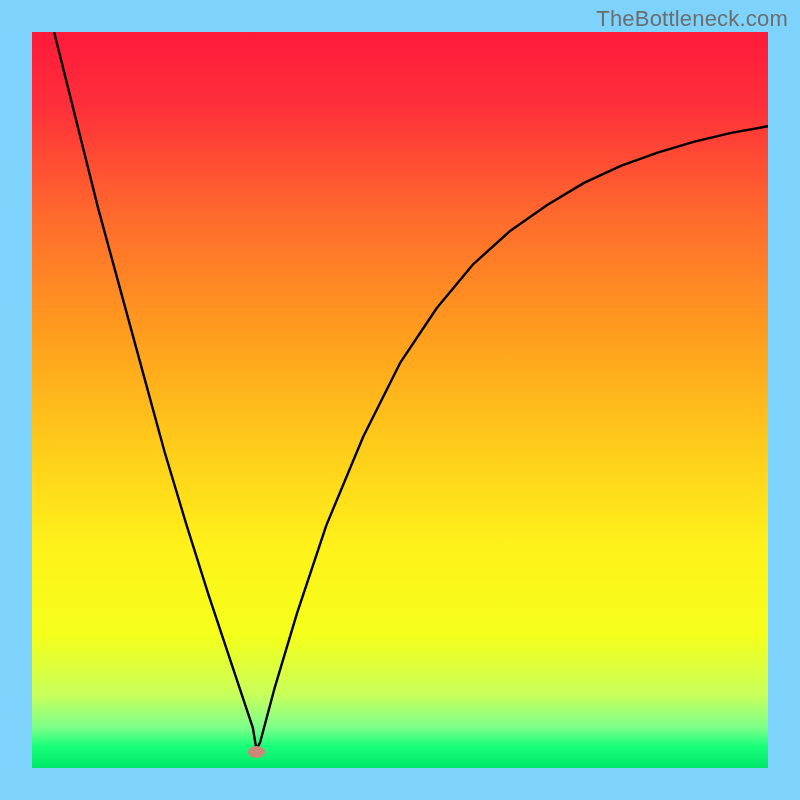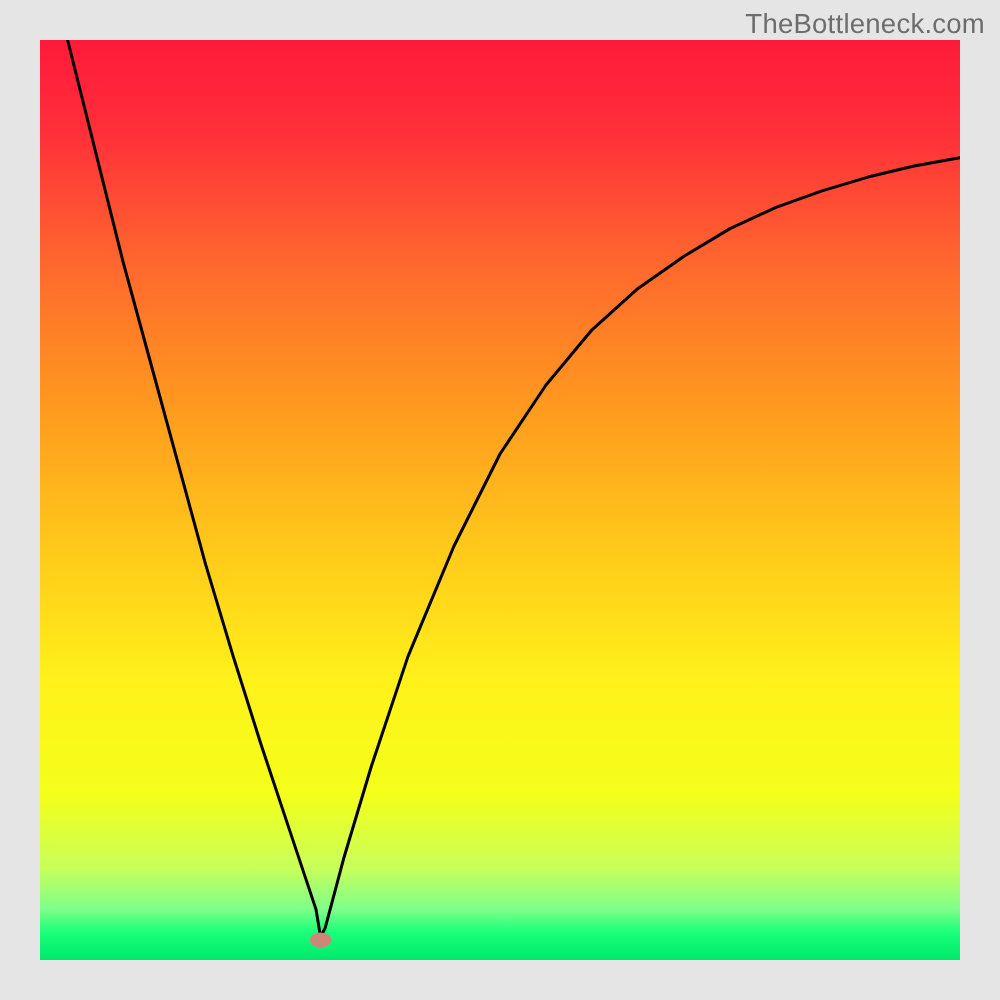--- a/index.html
+++ b/index.html
@@ -8,21 +8,21 @@
     width: 800px;
     height: 800px;
     background: #000;
     font-family: Arial, Helvetica, sans-serif;
     overflow: hidden;
   }
   .frame {
     position: relative;
     width: 800px;
     height: 800px;
-    background: #e5e5e5;
+    background: #7dd3fc;
   }
   .plot-area {
     position: absolute;
     left: 32px;
     top: 32px;
     width: 736px;
     height: 736px;
     overflow: hidden;
   }
   .gradient-bg {

